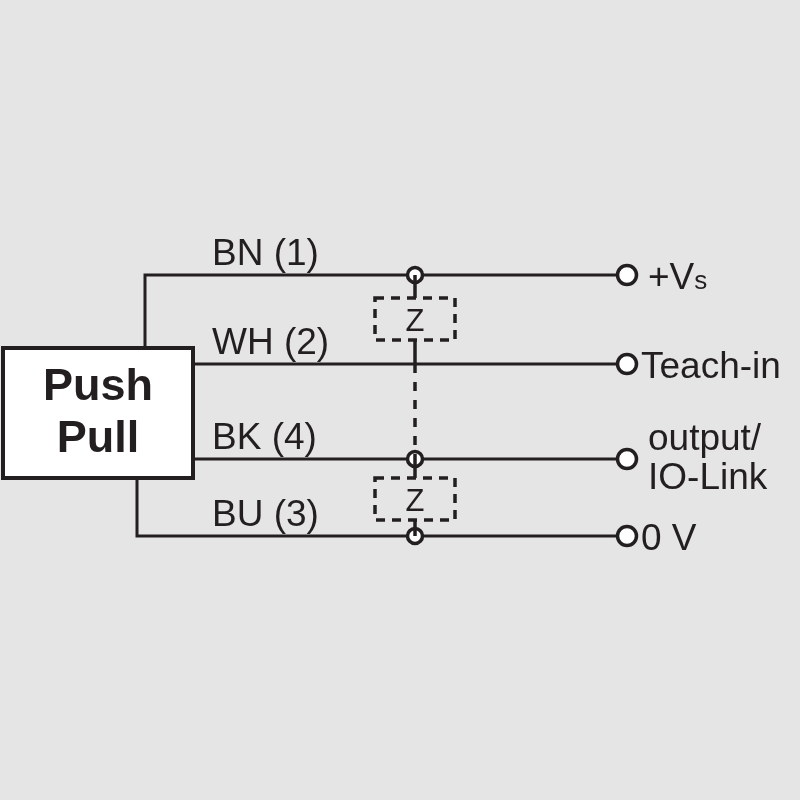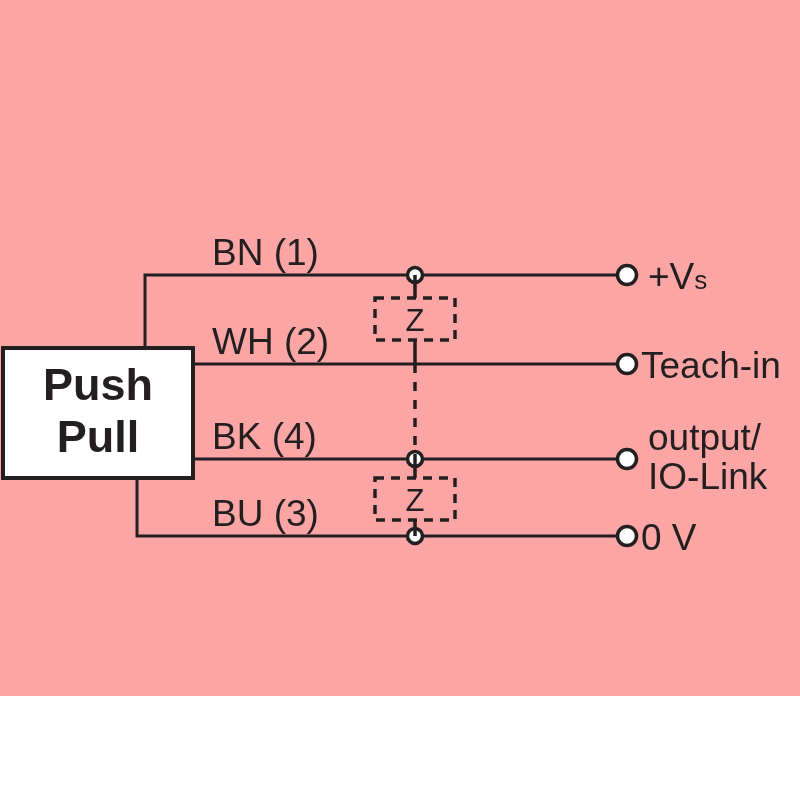--- a/index.html
+++ b/index.html
@@ -9,22 +9,22 @@
   }
   body {
     width: 800px;
     height: 800px;
     font-family: "Liberation Sans", sans-serif;
     overflow: hidden;
   }
   #diagram-root {
     position: relative;
     width: 800px;
-    height: 696px;
-    background: #fca5a5;
+    height: 800px;
+    background: #e5e5e5;
   }
   svg#wiring-svg {
     display: block;
     width: 800px;
     height: 800px;
   }
   .wire {
     stroke: #231f20;
     stroke-width: 3;
     fill: none;

